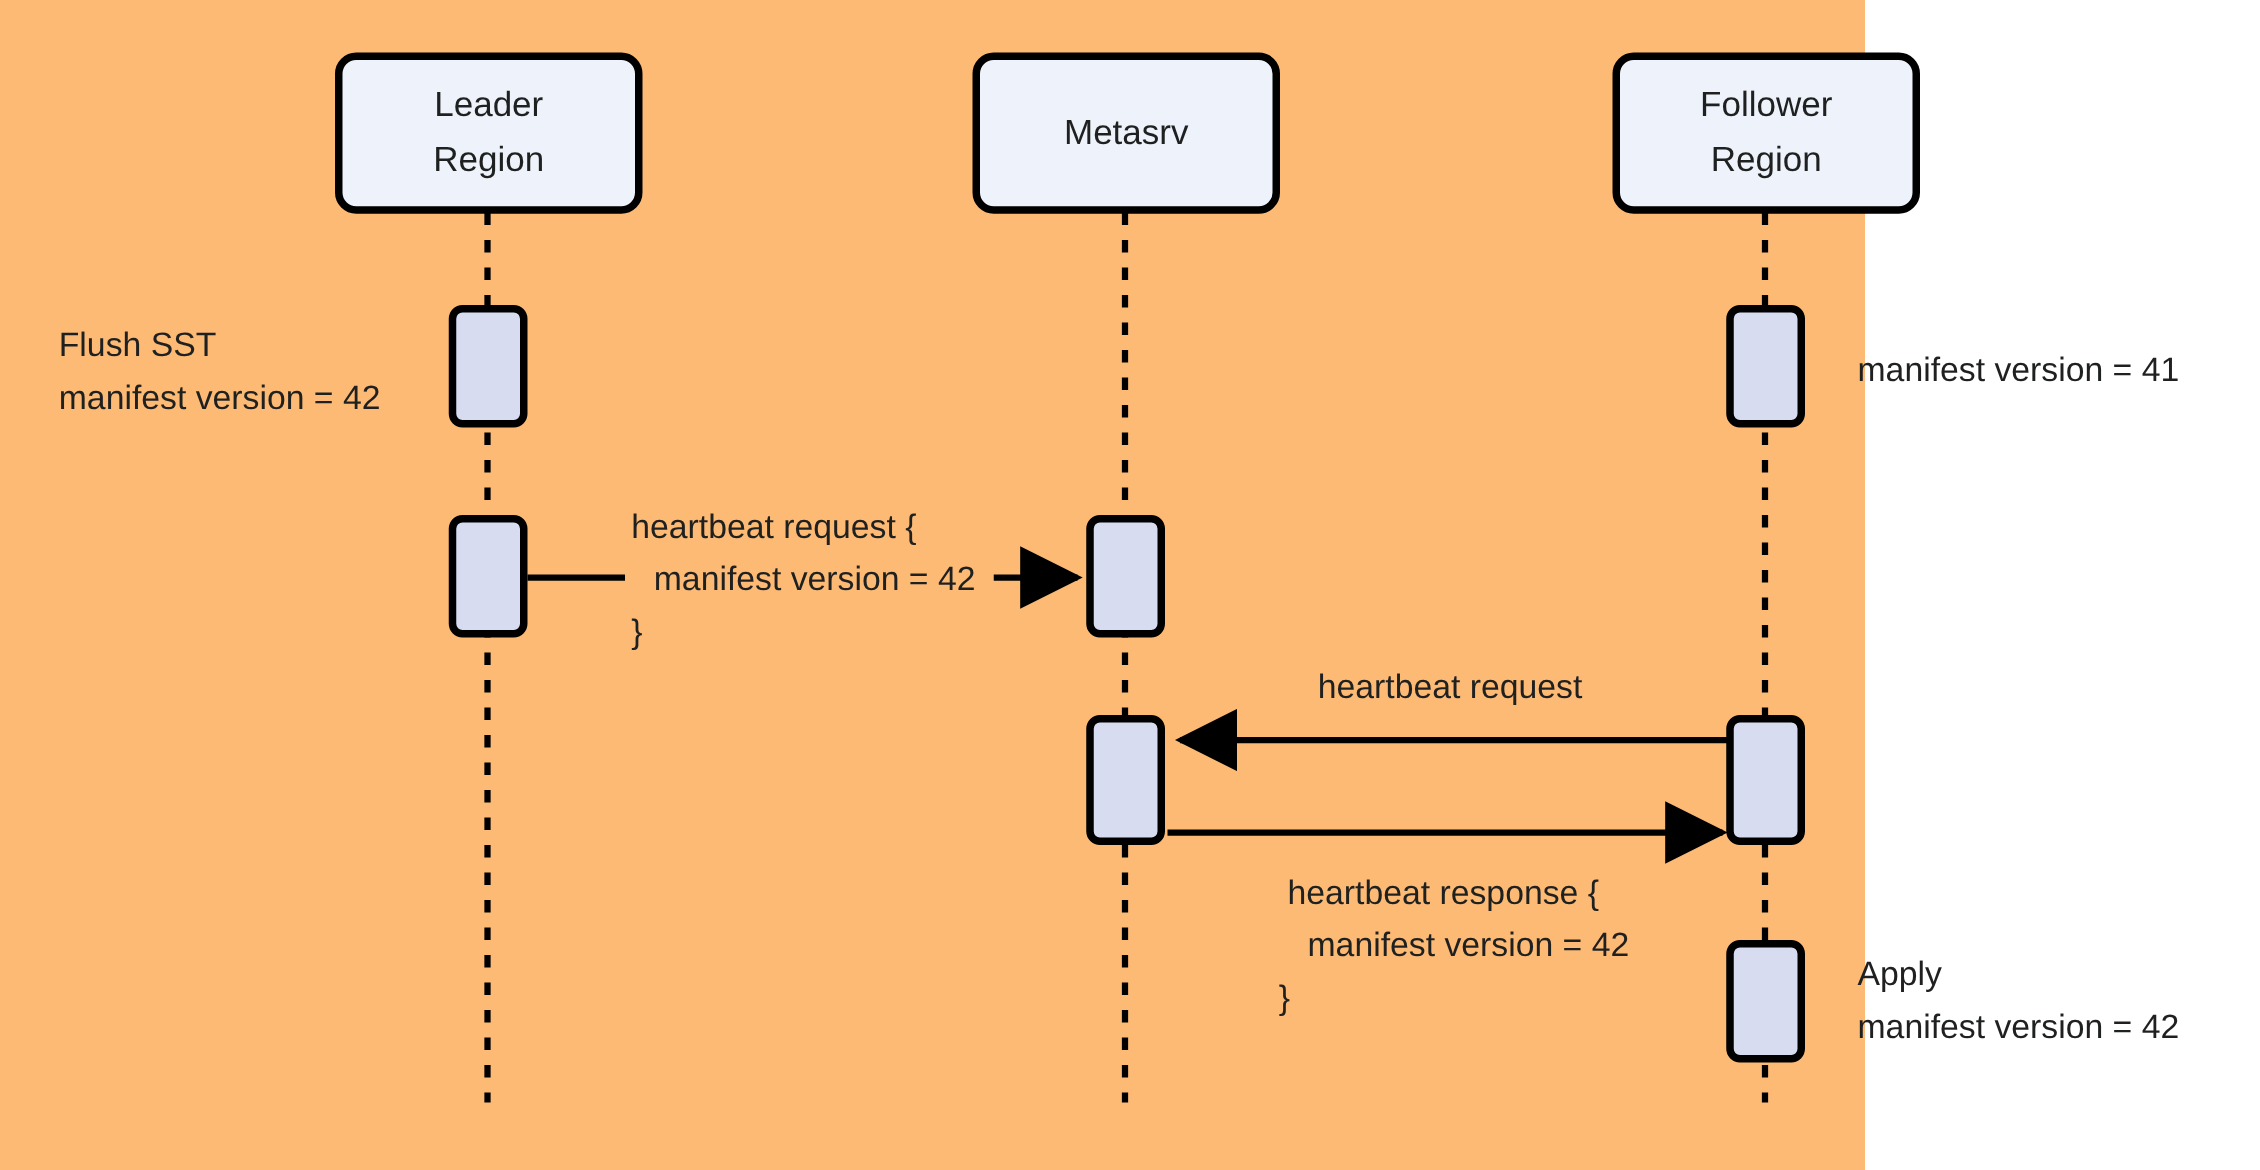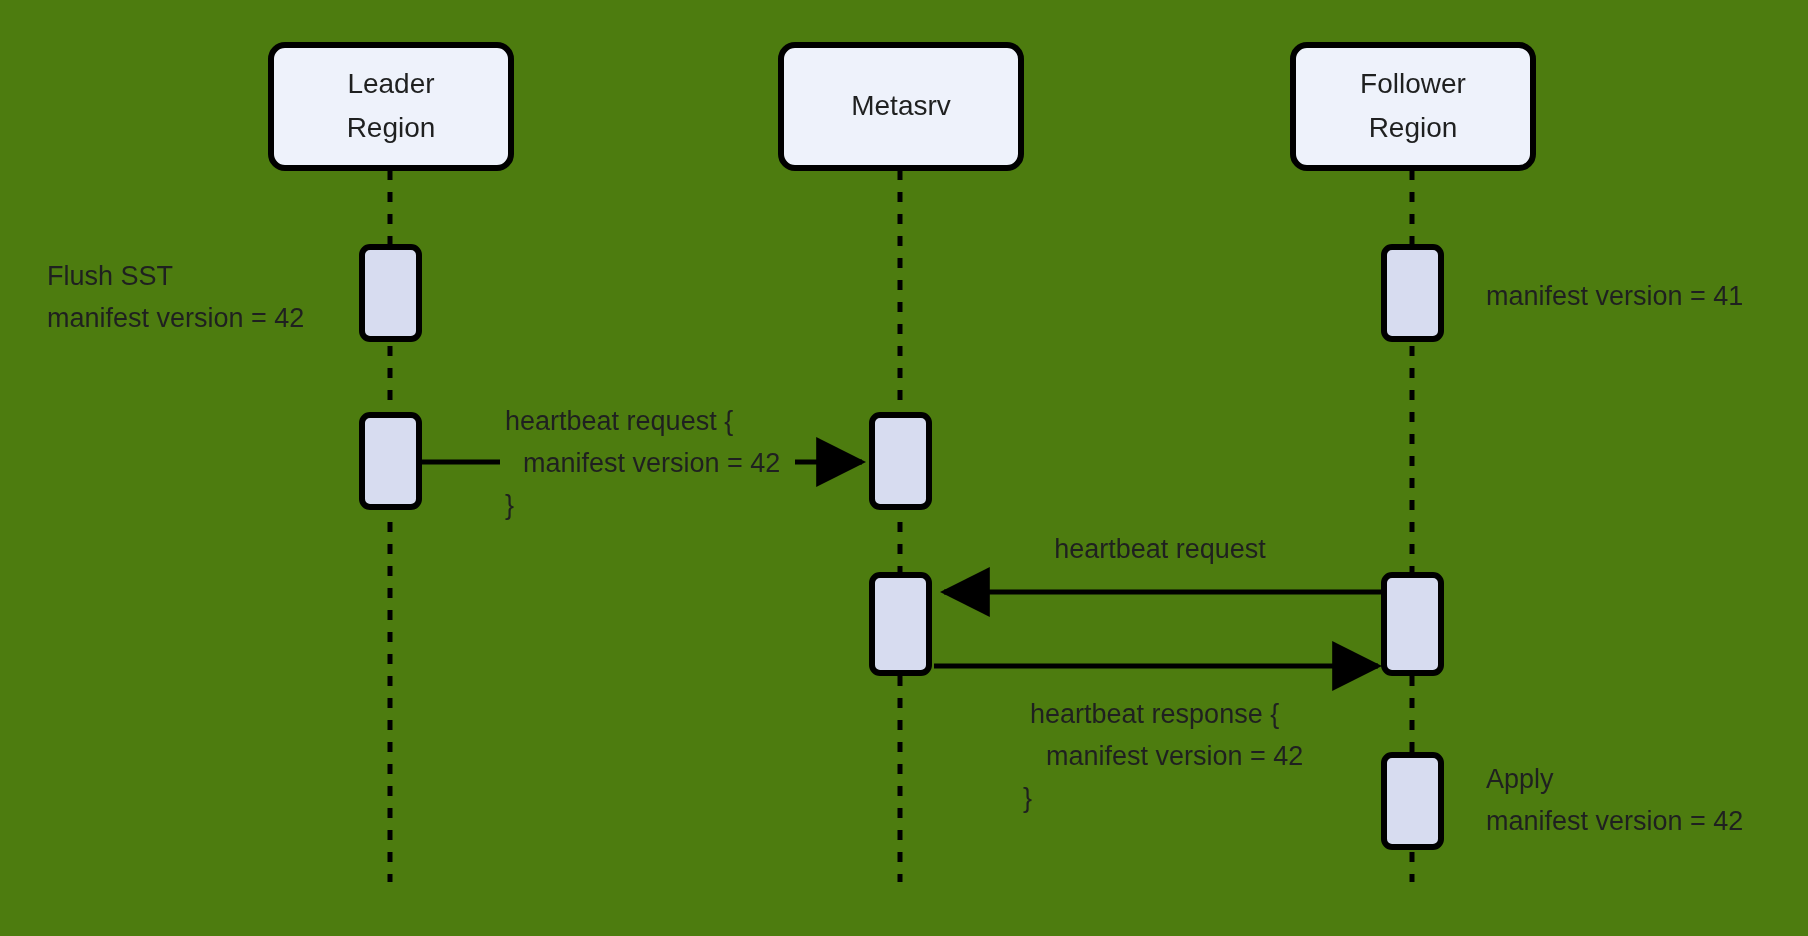--- a/index.html
+++ b/index.html
@@ -9,23 +9,23 @@
   }
   body {
     width: 1808px;
     height: 936px;
     font-family: "Liberation Sans", "DejaVu Sans", sans-serif;
     color: #1f2020;
     overflow: hidden;
   }
   #diagram-root {
     position: relative;
-    width: 1808px;
+    width: 1492px;
     height: 936px;
-    background: #4d7c0f;
+    background: #fdba74;
     text-decoration: underline;
   }
   svg#seq-svg {
     position: absolute;
     left: 0;
     top: 0;
     width: 1808px;
     height: 936px;
   }
   .participant-label {

